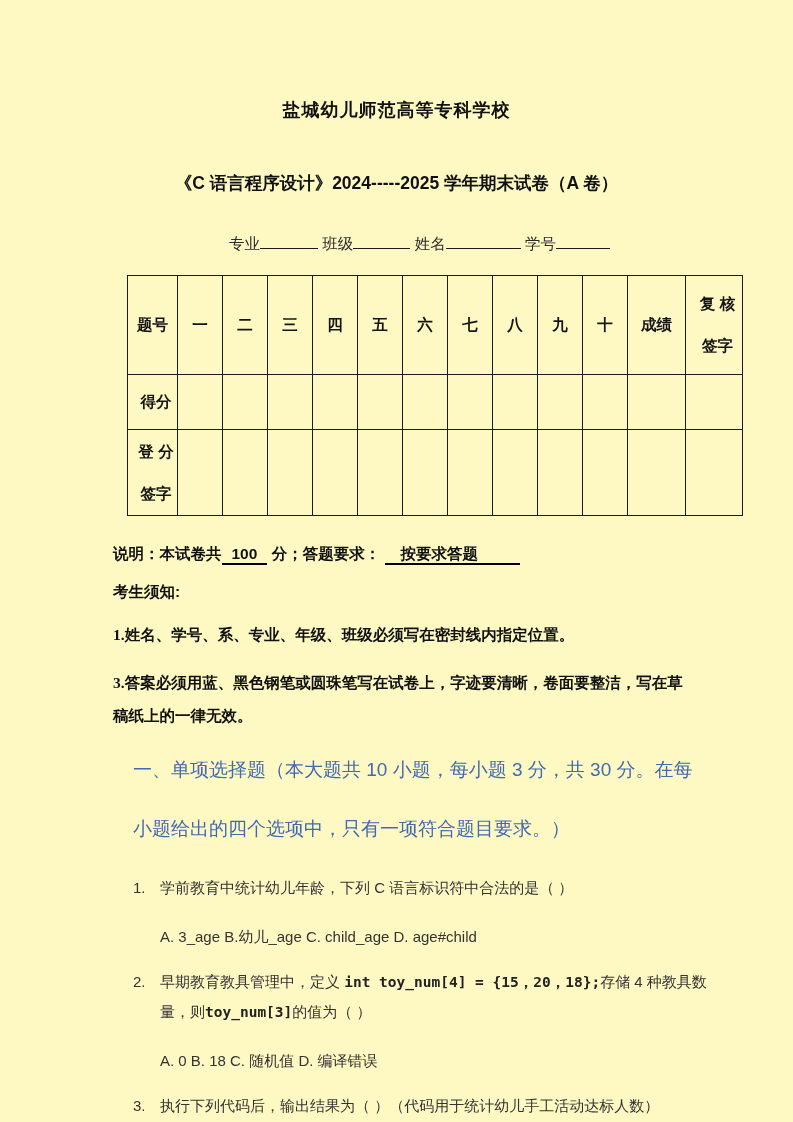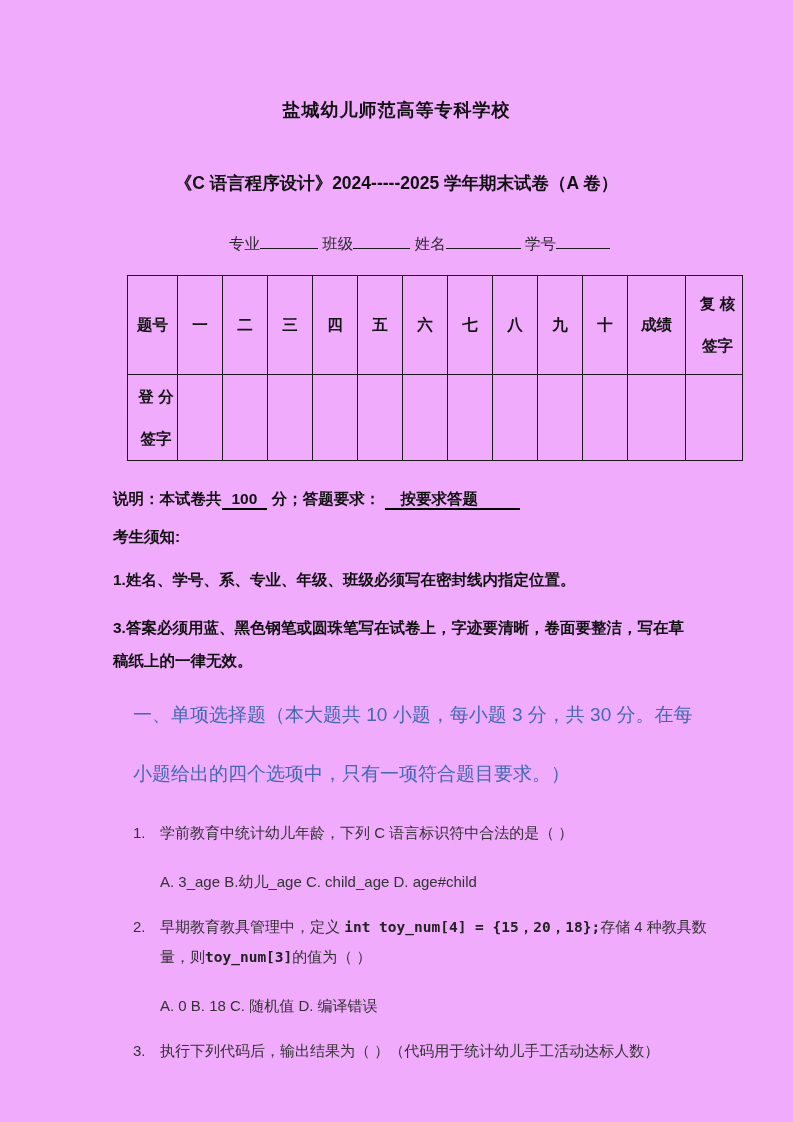--- a/index.html
+++ b/index.html
@@ -1,21 +1,21 @@
 <!DOCTYPE html>
 <html><head>
 <meta charset="utf-8">
 <style>
   * { margin:0; padding:0; box-sizing:border-box; }
   html,body { background:#ffffff; }
   .page {
     position:relative;
     width:793px;
     height:1122px;
-    background:#f0abfc;
+    background:#fef9c3;
     font-family:"Liberation Sans","DejaVu Sans",sans-serif;
     color:#1c1c1c;
     overflow:hidden;
   }
   .school-title {
     padding-top:98px;
     text-align:center;
     font-size:18px;
     font-weight:bold;
     letter-spacing:1px;
@@ -88,20 +88,21 @@
     font-weight:bold;
     color:#111;
   }
   .notice-item {
     margin:15px 0 0 113px;
     width:580px;
     font-size:15.5px;
     font-weight:bold;
     color:#111;
     line-height:33px;
+    font-family:Liberation Serif, serif;
   }
 
   
   .section-heading {
     margin:8px 0 0 133px;
     width:574px;
     font-size:19px;
     font-weight:normal;
     line-height:59px;
     color:#4169b4;
@@ -164,20 +165,35 @@
       <td>七</td>
       <td>八</td>
       <td>九</td>
       <td>十</td>
       <td>成绩</td>
       <td class="two-line cell-left">
         <div>复 核</div>
         <div>签字</div>
       </td>
     </tr>
+    <tr class="row-score">
+      <td class="cell-left">得分</td>
+      <td></td>
+          <td></td>
+      <td></td>
+          <td></td>
+      <td></td>
+          <td></td>
+      <td></td>
+          <td></td>
+      <td></td>
+          <td></td>
+      <td></td>
+          <td></td>
+    </tr>
     <tr class="row-sign">
       <td class="two-line cell-left">
         <div>登 分</div>
         <div>签字</div>
       </td>
       <td></td>
           <td></td>
       <td></td>
           <td></td>
       <td></td>

